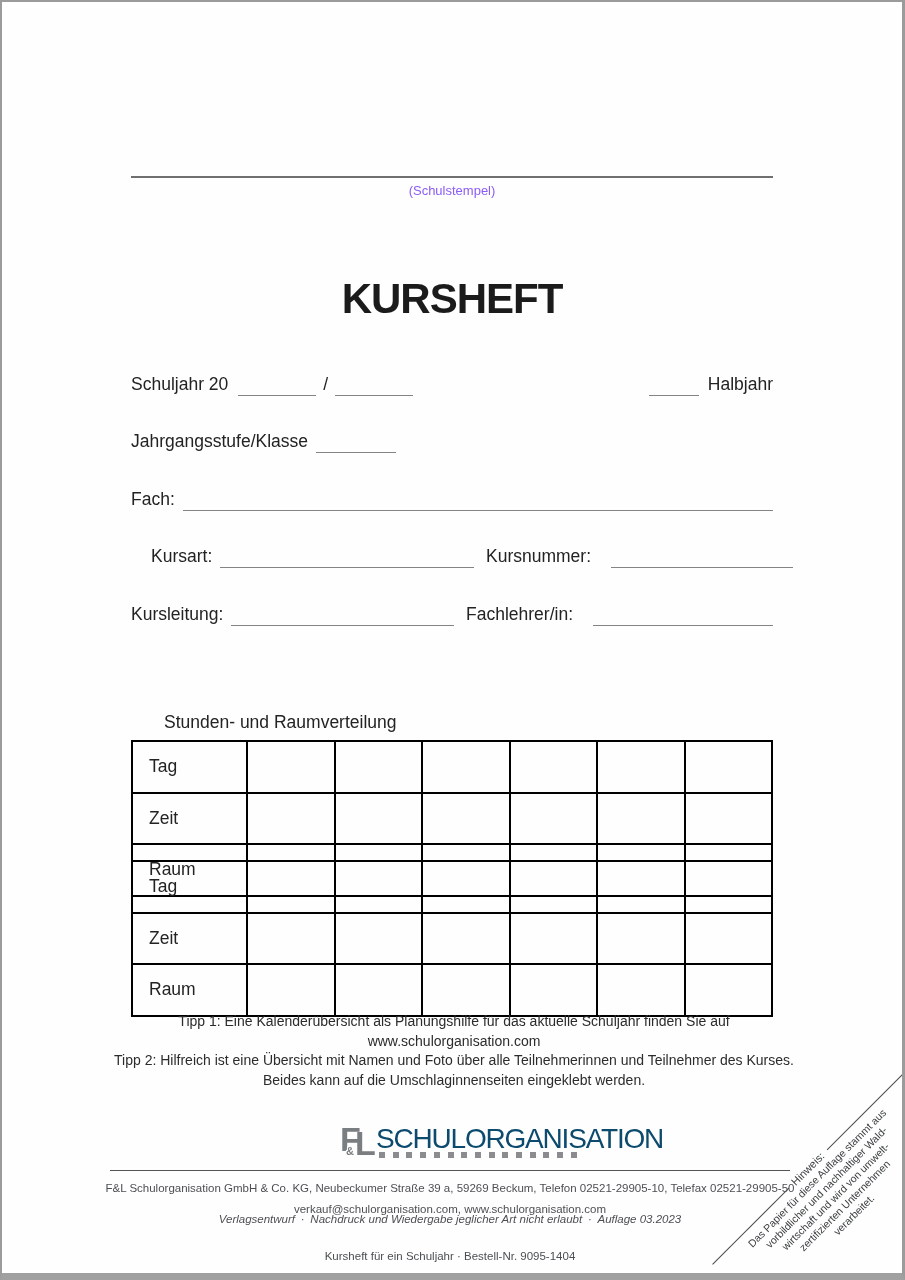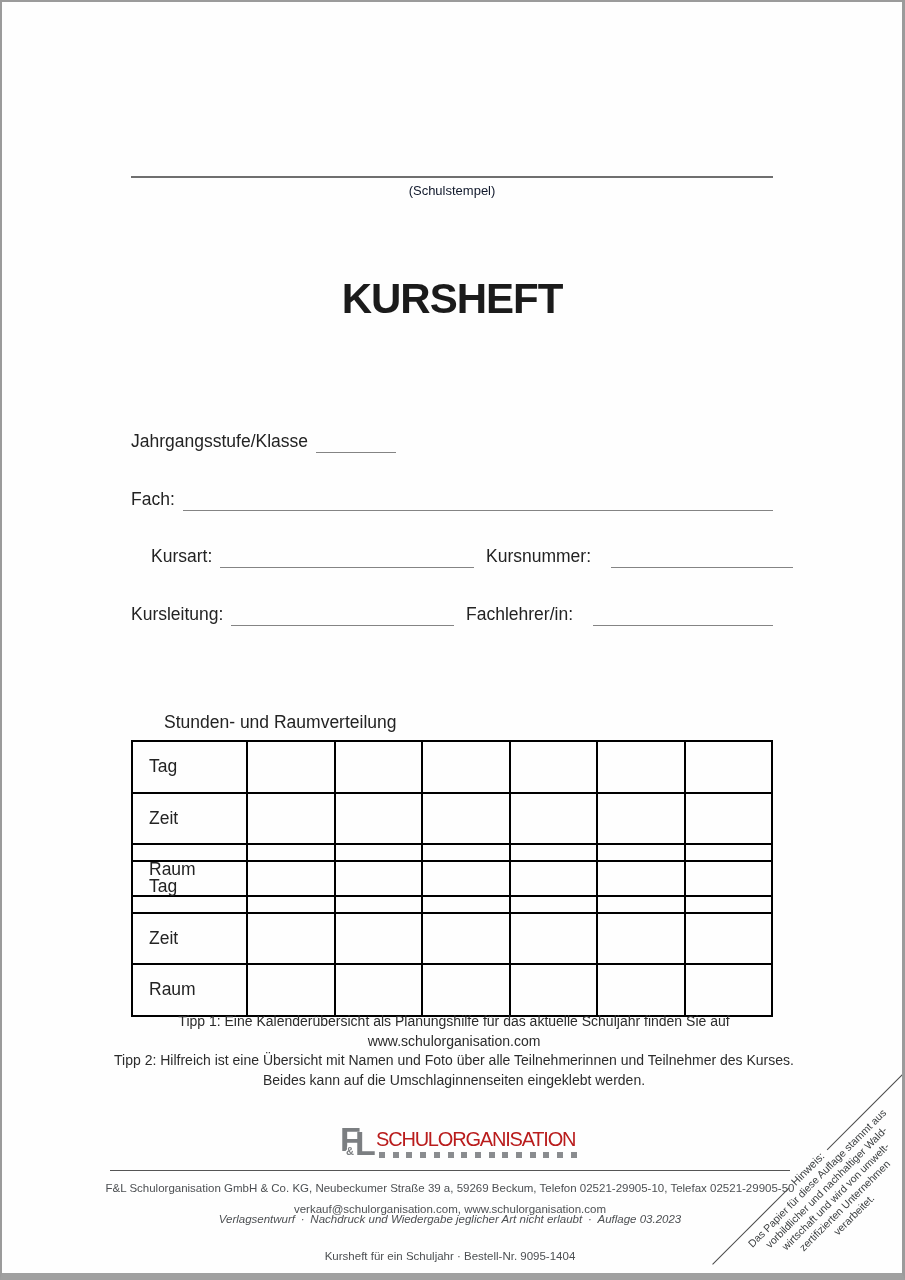--- a/index.html
+++ b/index.html
@@ -5,21 +5,21 @@
   html,body{margin:0;padding:0;background:#e8e8e8;}
   .page{
     position:relative;width:905px;height:1280px;box-sizing:border-box;
     background:#fefefe;overflow:hidden;
     border:2px solid #9b9b9b;border-right-width:3px;border-bottom:7px solid #a0a0a0;
     font-family:"Liberation Sans",sans-serif;color:#1f1f1f;
   }
   .abs{position:absolute;}
   
   .stamp-line{left:129px;top:174px;width:642px;border-top:2px solid #6f6f6f;height:0;}
-  .stamp-caption{left:129px;top:181px;width:642px;text-align:center;font-size:13px;color:#0f172a;}
+  .stamp-caption{left:129px;top:181px;width:642px;text-align:center;font-size:13px;color:#8b5cf6;}
   
   .title{left:129px;top:275px;width:642px;text-align:center;font-size:42px;font-weight:bold;
          letter-spacing:-1px;color:#1b1b1b;line-height:44px;}
   
   .frow{left:129px;width:642px;height:24px;display:flex;align-items:flex-end;
         font-size:17.5px;line-height:24px;color:#232323;}
   .fline{border-bottom:1.5px solid #848484;height:20px;display:inline-block;}
   .lbl{white-space:nowrap;}
   .grow{flex:1;}
   .row-schuljahr{top:370px;}
@@ -39,21 +39,21 @@
   table.sched td{border:2px solid #000000;height:33.5px;padding:8px;}
   table.sched td.rl{width:89px;font-size:17.5px;color:#232323;padding-left:16px;}
   
   .tips{left:94px;top:1010px;width:716px;text-align:center;font-size:14px;line-height:19.5px;color:#2c2c2c;}
   
   .mark{left:338px;top:1122px;width:40px;height:40px;color:#7b7e81;font-weight:bold;}
   .mark .f{position:absolute;left:0;top:0;font-size:34px;line-height:30px;}
   .mark .l{position:absolute;left:15px;top:4px;font-size:34px;line-height:30px;}
   .mark .amp{position:absolute;left:6px;top:22px;font-size:11px;line-height:11px;
     text-shadow:-1px -1px 0 #fff,1px -1px 0 #fff,-1px 1px 0 #fff,1px 1px 0 #fff;}
-  .wordmark{left:374px;top:1124px;font-size:20px;letter-spacing:-1.2px;color:#b91c1c;line-height:26px;}
+  .wordmark{left:374px;top:1124px;font-size:28px;letter-spacing:-1.2px;color:#0c4a6e;line-height:26px;}
   .dotsquares{left:377px;top:1150px;width:198px;display:flex;justify-content:space-between;}
   .dotsquares i{width:6px;height:6px;background:#8a8c8f;display:block;}
   
   .footer-rule{left:108px;top:1168px;width:680px;border-top:1.5px solid #555;height:0;}
   .ftr{left:102px;width:692px;text-align:center;color:#4c4f52;font-size:11.5px;line-height:14px;}
   .f1{top:1179px;} .f2{top:1200px;} .f3{top:1210px;font-style:italic;} .f4{top:1247px;}
   
   .notice{left:694px;top:1151px;width:270px;transform:rotate(-45deg);transform-origin:center;
           color:#3d4042;}
   .notice-head{display:flex;align-items:center;font-size:11px;line-height:13px;}
@@ -64,20 +64,29 @@
 </head>
 <body>
 
 <div class="page">
 
   <div class="abs stamp-line"></div>
   <div class="abs stamp-caption">(Schulstempel)</div>
 
   <div class="abs title">KURSHEFT</div>
 
+  <div class="abs frow row-schuljahr">
+    <span class="lbl">Schuljahr 20</span>
+    <span class="fline" style="width:78px;margin-left:10px;"></span>
+    <span class="lbl" style="margin:0 7px;">/</span>
+    <span class="fline" style="width:78px;"></span>
+    <span class="grow"></span>
+    <span class="fline" style="width:50px;margin-right:9px;"></span>
+    <span class="lbl">Halbjahr</span>
+  </div>
 
   <div class="abs frow row-jahrgang">
     <span class="lbl">Jahrgangsstufe/Klasse</span>
     <span class="fline" style="width:80px;margin-left:8px;"></span>
   </div>
 
   <div class="abs frow row-fach">
     <span class="lbl">Fach:</span>
     <span class="fline grow" style="margin-left:8px;"></span>
   </div>

